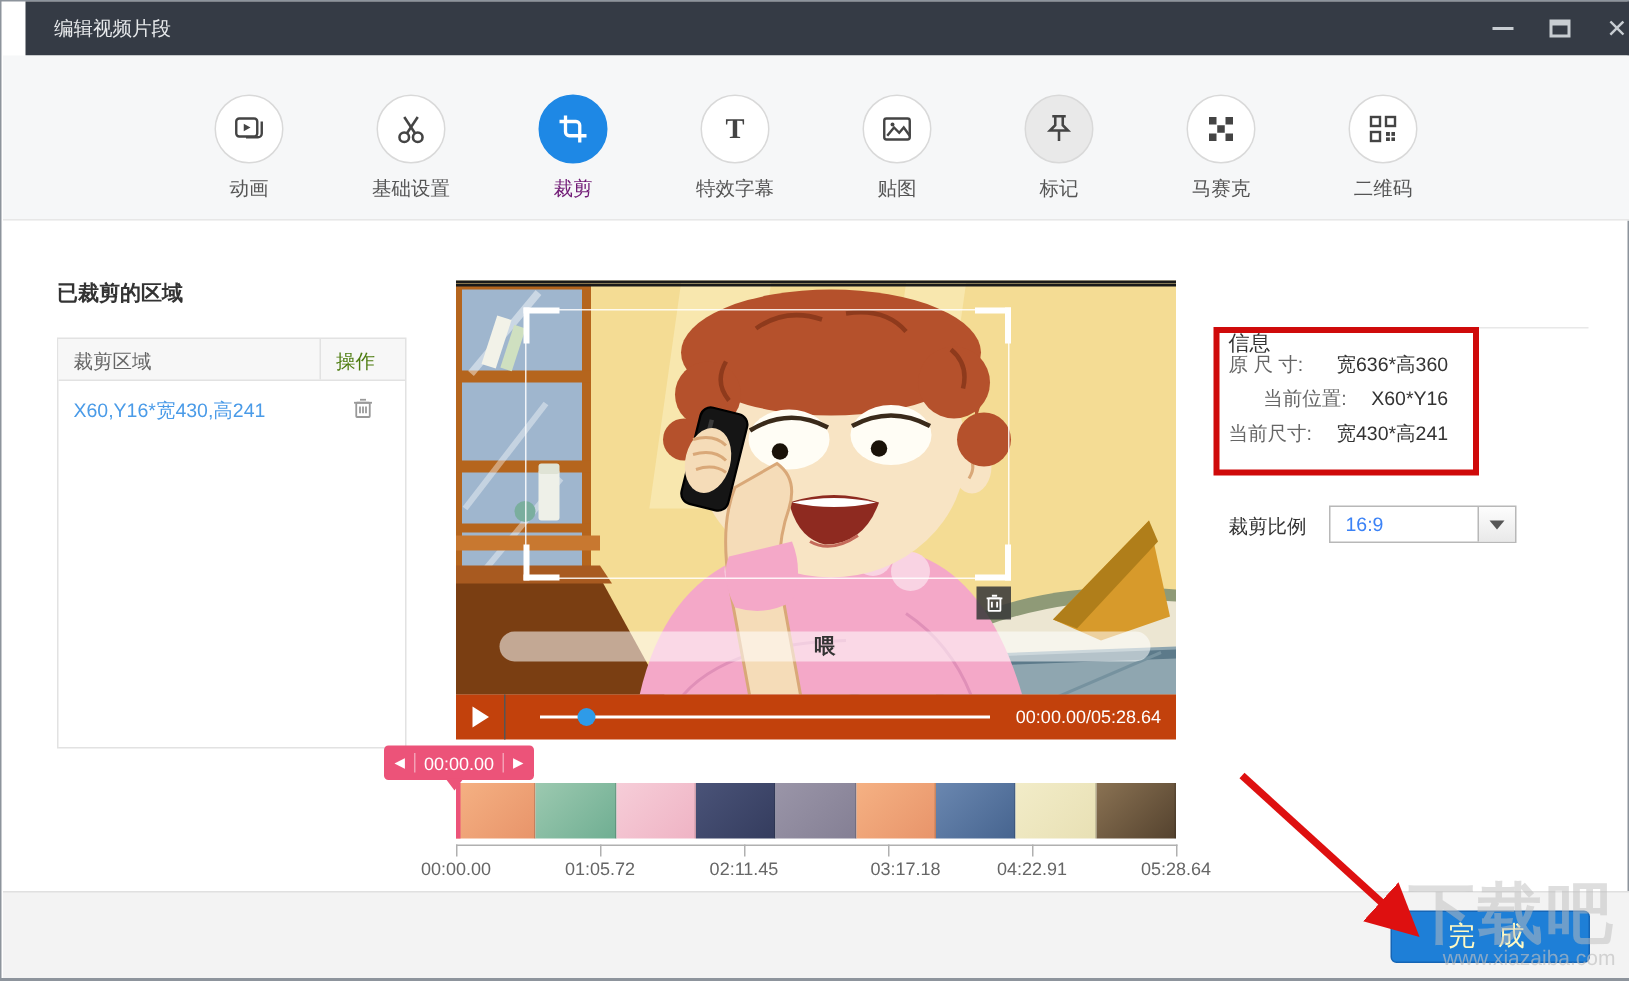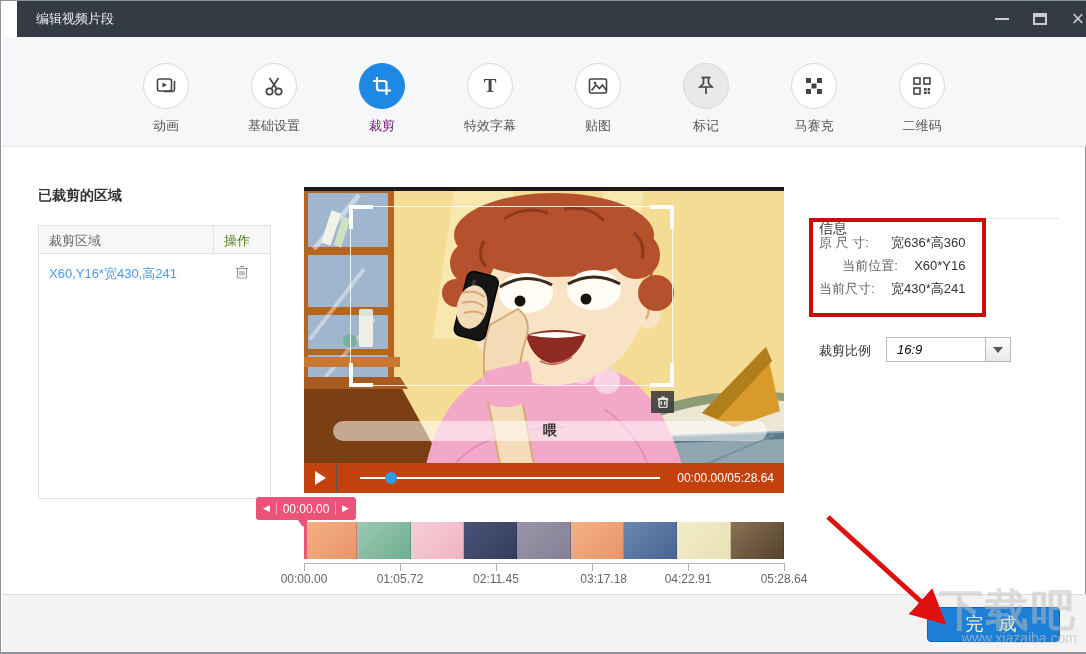--- a/index.html
+++ b/index.html
@@ -70,21 +70,21 @@
 
   
   .info-title { position:absolute; left:818px; top:191px; font-size:14px; font-weight:normal; color:#333;margin-top:28px; }
   .info-sep { position:absolute; left:818px; top:217px; width:240px; height:1px; background:#e8e8e8; }
   .info-rows { position:absolute; left:818px; top:230px; }
   .info-row { display:flex; height:23px; align-items:center;justify-content:flex-end; }
   .info-label { width:72px; font-size:13px; color:#666; }
   .info-value { font-size:13px; color:#333; }
   .ratio-label { position:absolute; left:818px; top:341px; font-size:13px; color:#333; }
   .ratio-select { position:absolute; left:885px; top:336px; width:125px; height:25px; border:1px solid #b8b8b8; background:#fff; display:flex; cursor:pointer; }
-  .ratio-value { flex:1; font-size:13px; color:#000000; padding:4px 0 0 10px;font-style:italic; }
+  .ratio-value { flex:1; font-size:13px; color:#3b82f6; padding:4px 0 0 10px; }
   .ratio-arrow-btn { width:25px; border-left:1px solid #b8b8b8; background:linear-gradient(#fdfdfd,#e9e9e9); display:flex; align-items:center; justify-content:center; }
   .ratio-arrow { width:0; height:0; border-left:5px solid transparent; border-right:5px solid transparent; border-top:6px solid #555; }
 
   
   .anno-rect { position:absolute; left:808px; top:217px; width:177px; height:99px; border:4px solid #cf0a0a; z-index:30; pointer-events:none; }
   .anno-arrow { position:absolute; left:0; top:0; width:1086px; height:654px; z-index:40; pointer-events:none; }
 
   
   .footer { position:absolute; left:1px; top:593px; width:1084px; height:58px; background:#f3f3f3; border-top:1px solid #e0e0e0; }
   .done-btn { position:absolute; left:926px; top:606px; width:133px; height:35px; background:#1e7fd7; border:1px solid #1565b5; border-radius:4px; color:#fef9c3; font-size:18px; letter-spacing:5px; text-align:center; line-height:33px; cursor:pointer; }

